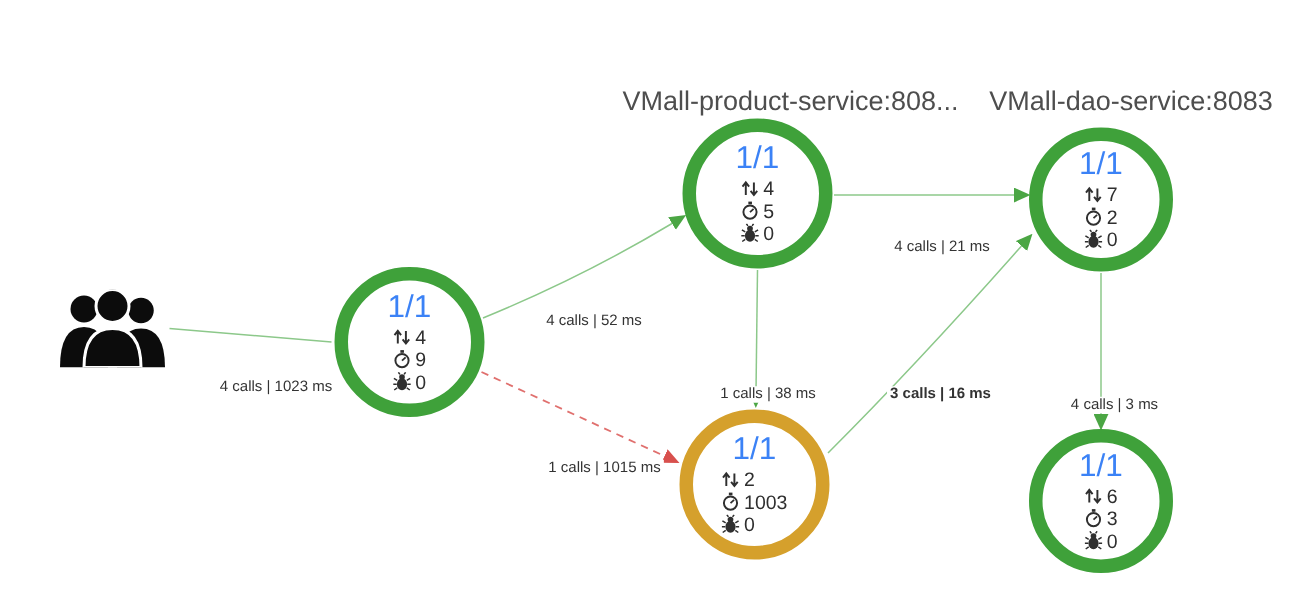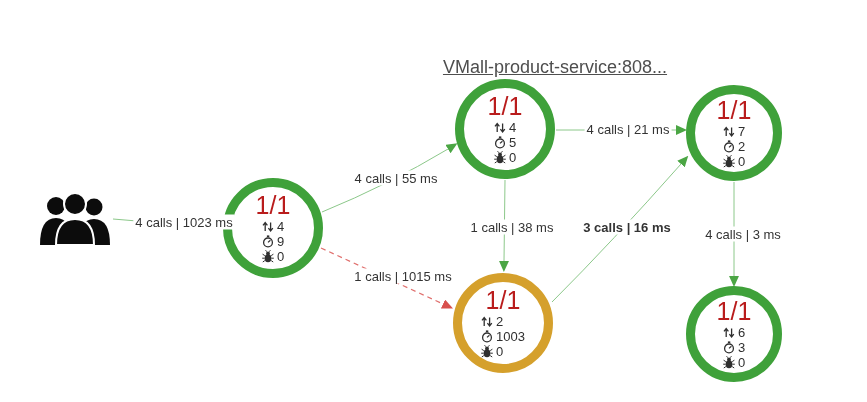--- a/index.html
+++ b/index.html
@@ -3,28 +3,28 @@
 <meta charset="utf-8">
 <style>
   html,body{margin:0;padding:0;background:#fff;}
   .canvas{position:relative;width:867px;height:402px;background:#ffffff;overflow:hidden;
           font-family:"Liberation Sans",sans-serif;}
   .edges{position:absolute;left:0;top:0;z-index:1;}
   .node{position:absolute;z-index:2;border-radius:50%;background:#fff;box-sizing:border-box;
         display:flex;flex-direction:column;align-items:center;justify-content:center;cursor:pointer;}
   .node.healthy{border:9px solid #3fa13a;}
   .node.warning{border:9px solid #d5a02c;}
-  .instances{font-size:25px;color:#b91c1c;line-height:1.05;margin-bottom:1px;}
+  .instances{font-size:21px;color:#3b82f6;line-height:1.05;margin-bottom:1px;}
   .stats{display:flex;flex-direction:column;align-items:flex-start;}
   .stat{display:flex;align-items:center;gap:3px;font-size:13px;color:#2f2f2f;line-height:15px;}
   .stat svg{flex:0 0 auto;}
   .node-title{position:absolute;z-index:3;transform:translateX(-50%);white-space:nowrap;
               font-size:18px;color:#4e4e4e;}
   .edge-label{position:absolute;z-index:4;transform:translate(-50%,-50%);white-space:nowrap;
-              font-size:13px;color:#333;background:#fff;padding:0 2px;}
+              font-size:10px;color:#333;background:#fff;padding:0 2px;margin-top:36px;}
   .users{position:absolute;left:36px;top:193px;z-index:2;cursor:pointer;}
 </style>
 </head>
 <body>
 
 <div class="canvas">
 
   <svg width="0" height="0" style="position:absolute">
     <defs>
       <g id="icon-throughput">
@@ -68,21 +68,22 @@
         <circle cx="20" cy="13" r="9"></circle>
         <path d="M4 52 Q4 25 20 25 Q36 25 36 52 Z"></path>
         <circle cx="58" cy="14" r="8.5"></circle>
         <path d="M42 52 Q42 26 58 26 Q74 26 74 52 Z"></path>
         <circle cx="39" cy="11" r="11" stroke="#ffffff" stroke-width="2"></circle>
         <path d="M20 52 Q20 26 39 26 Q58 26 58 52 Z" stroke="#ffffff" stroke-width="2"></path>
       </g>
     </svg>
   </div>
 
-  <div class="node-title" style="left:555px;top:57px;text-decoration:underline;">VMall-product-service:808...</div>
+  <div class="node-title" style="left:527px;top:57px;">VMall-product-service:808...</div>
+  <div class="node-title" style="left:754px;top:57px;">VMall-dao-service:8083</div>
 
   <div class="node healthy" style="left:223px;top:178px;width:100px;height:100px;">
     <div class="instances">1/1</div>
     <div class="stats">
       <div class="stat">
           <svg width="12" height="13">
             <use href="#icon-throughput"></use>
           </svg>
           <span>4</span>
         </div>
@@ -191,20 +192,20 @@
       <div class="stat">
           <svg width="12" height="13">
             <use href="#icon-bug"></use>
           </svg>
           <span>0</span>
         </div>
     </div>
   </div>
 
   <div class="edge-label" style="left:184px;top:222px;">4 calls | 1023 ms</div>
-  <div class="edge-label" style="left:396px;top:178px;">4 calls | 55 ms</div>
+  <div class="edge-label" style="left:396px;top:178px;">4 calls | 52 ms</div>
   <div class="edge-label" style="left:403px;top:276px;">1 calls | 1015 ms</div>
   <div class="edge-label" style="left:628px;top:129px;">4 calls | 21 ms</div>
   <div class="edge-label" style="left:512px;top:227px;">1 calls | 38 ms</div>
   <div class="edge-label" style="left:627px;top:227px;font-weight:bold;">3 calls | 16 ms</div>
   <div class="edge-label" style="left:743px;top:234px;">4 calls | 3 ms</div>
 
 </div>
 
 </body></html>

